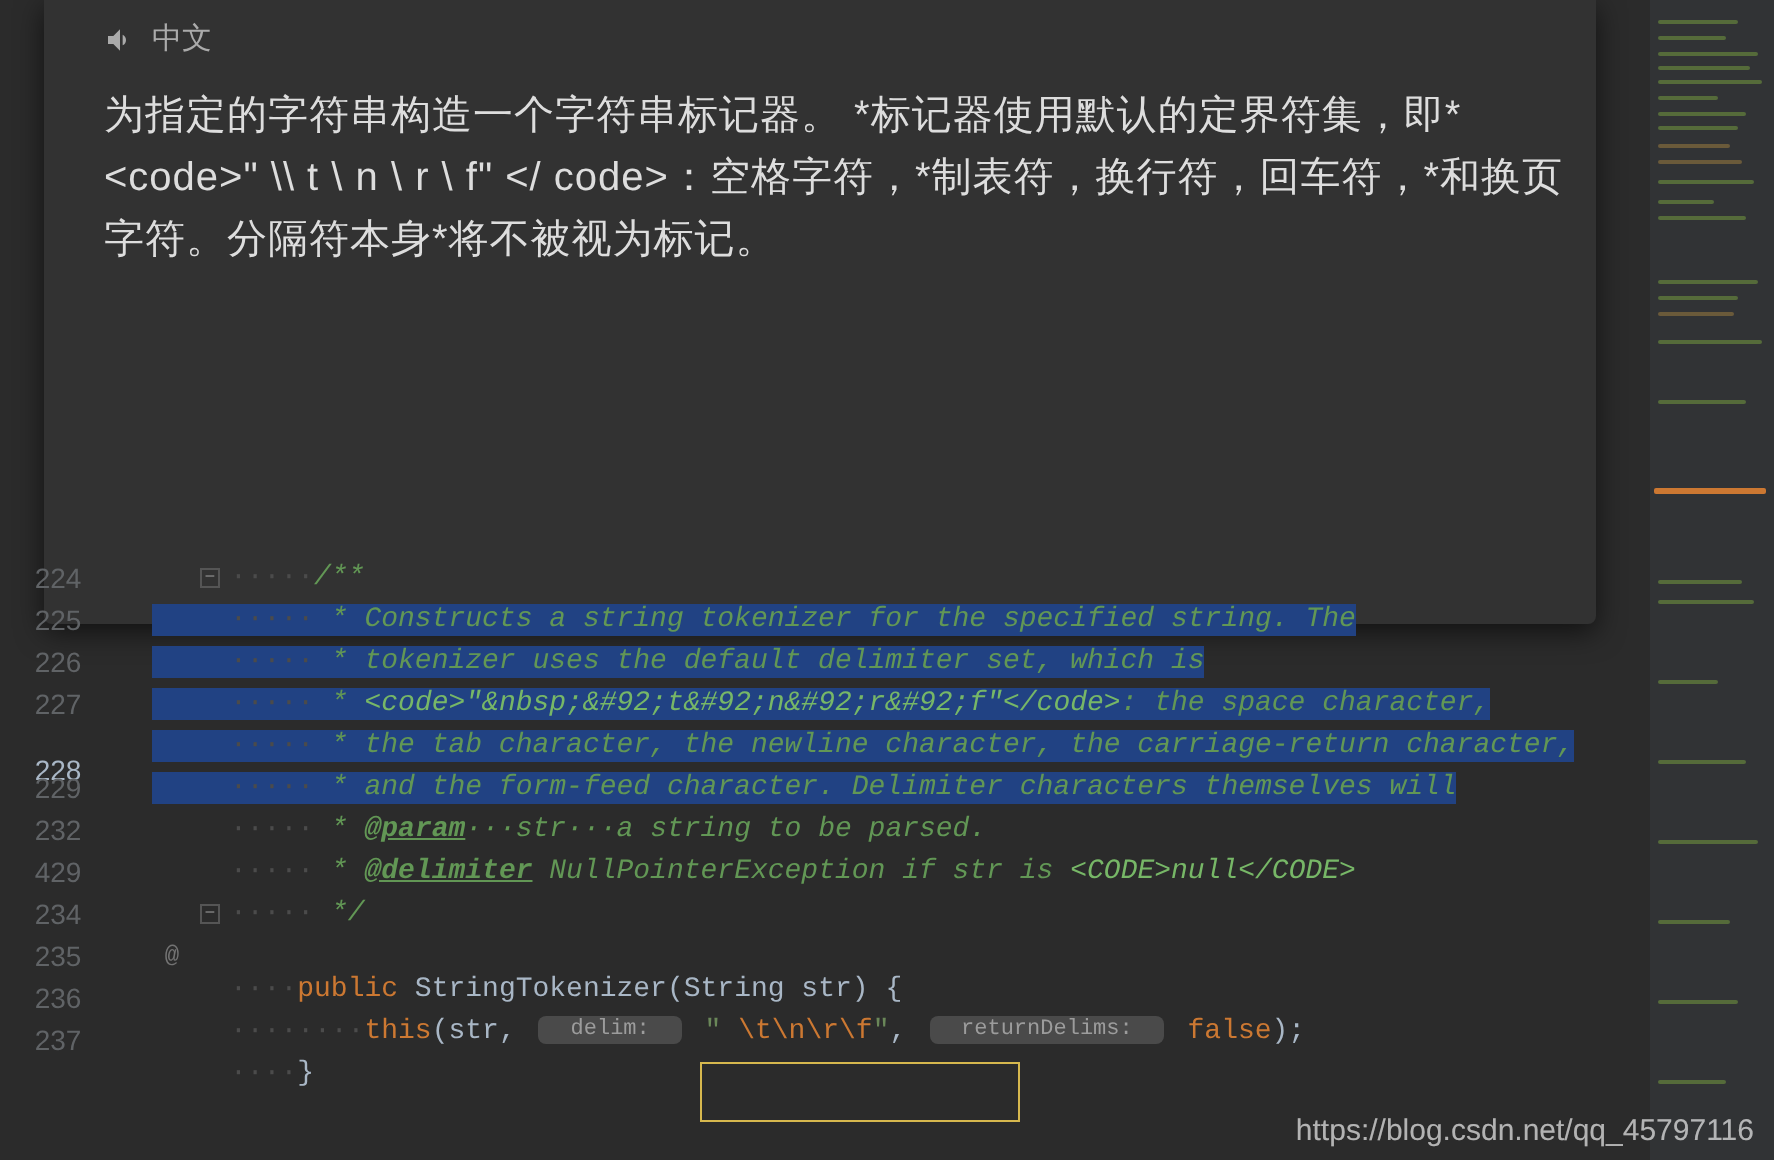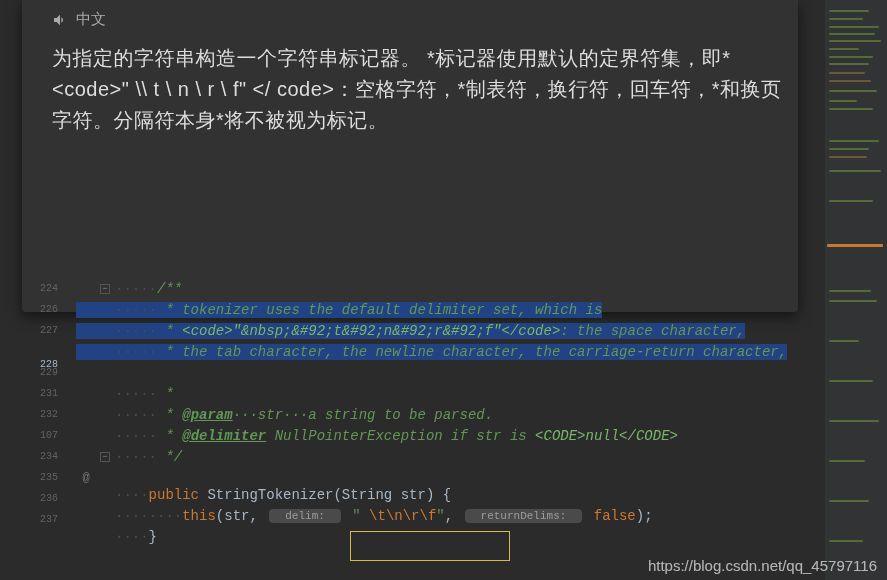--- a/index.html
+++ b/index.html
@@ -56,25 +56,25 @@
     width: 820px;
   }
   .line {
     display: flex;
     align-items: center;
     height: 21px;
     position: relative;
   }
   .gutter {
     width: 76px;
-    text-align: right;
+    text-align: center;
     color: #606366;
-    font-size: 10px;
+    font-size: 14px;
     padding-right: 18px;
-    font-family: Liberation Mono, monospace;
+    font-family: Liberation Sans, sans-serif;
     flex-shrink: 0;
   }
   .gicon {
     position: absolute;
     left: 76px;
     width: 20px;
     color: #737373;
     font-size: 12px;
     text-align: center;
   }
@@ -175,44 +175,45 @@
   <div class="doc-text">为指定的字符串构造一个字符串标记器。 *标记器使用默认的定界符集，即* &lt;code&gt;" \\ t \ n \ r \ f" &lt;/ code&gt;：空格字符，*制表符，换行符，回车符，*和换页字符。分隔符本身*将不被视为标记。</div>
 </div>
 
 <div class="editor">
   <div class="line">
       <span class="gutter">224</span>
       <span class="fold">−</span>
       <span class="code"><span class="dots">·····</span><span class="jdoc">/**</span></span>
     </div>
   <div class="line highlight">
+      <span class="gutter">225</span>
+      <span class="code"><span class="dots">·····</span><span class="jdoc"> * Constructs a string tokenizer for the specified string. The</span></span>
+    </div>
+  <div class="line highlight">
       <span class="gutter">226</span>
       <span class="code"><span class="dots">·····</span><span class="jdoc"> * tokenizer uses the default delimiter set, which is</span></span>
     </div>
   <div class="line highlight">
       <span class="gutter">227</span>
       <span class="code"><span class="dots">·····</span><span class="jdoc"> * </span><span class="jdoc-code">&lt;code&gt;"&amp;nbsp;&amp;#92;t&amp;#92;n&amp;#92;r&amp;#92;f"&lt;/code&gt;</span><span class="jdoc">: the space character,</span></span>
     </div>
   <div class="line highlight">
       <span class="gutter" style="color:#a9b7c6;margin-top:25px;">228</span>
       <span class="code"><span class="dots">·····</span><span class="jdoc"> * the tab character, the newline character, the carriage-return character,</span></span>
     </div>
   <div class="line highlight">
       <span class="gutter">229</span>
-    </div>
-  <div class="line">
-      <span class="gutter">231</span>
-      <span class="code"><span class="dots">·····</span><span class="jdoc"> *</span></span>
+      <span class="code"><span class="dots">·····</span><span class="jdoc"> * and the form-feed character. Delimiter characters themselves will</span></span>
     </div>
   <div class="line">
       <span class="gutter">232</span>
       <span class="code"><span class="dots">·····</span><span class="jdoc"> * </span><span class="jdoc-tag">@param</span><span class="jdoc">···str···a string to be parsed.</span></span>
     </div>
   <div class="line">
-      <span class="gutter">107</span>
+      <span class="gutter">429</span>
       <span class="code"><span class="dots">·····</span><span class="jdoc"> * </span><span class="jdoc-tag">@delimiter</span><span class="jdoc"> NullPointerException</span><span class="jdoc"> if str is </span><span class="jdoc-code">&lt;CODE&gt;null&lt;/CODE&gt;</span></span>
     </div>
   <div class="line">
       <span class="gutter">234</span>
       <span class="fold">−</span>
       <span class="code"><span class="dots">·····</span><span class="jdoc"> */</span></span>
     </div>
   <div class="line">
       <span class="gutter">235</span>
       <span class="gicon">@</span>

